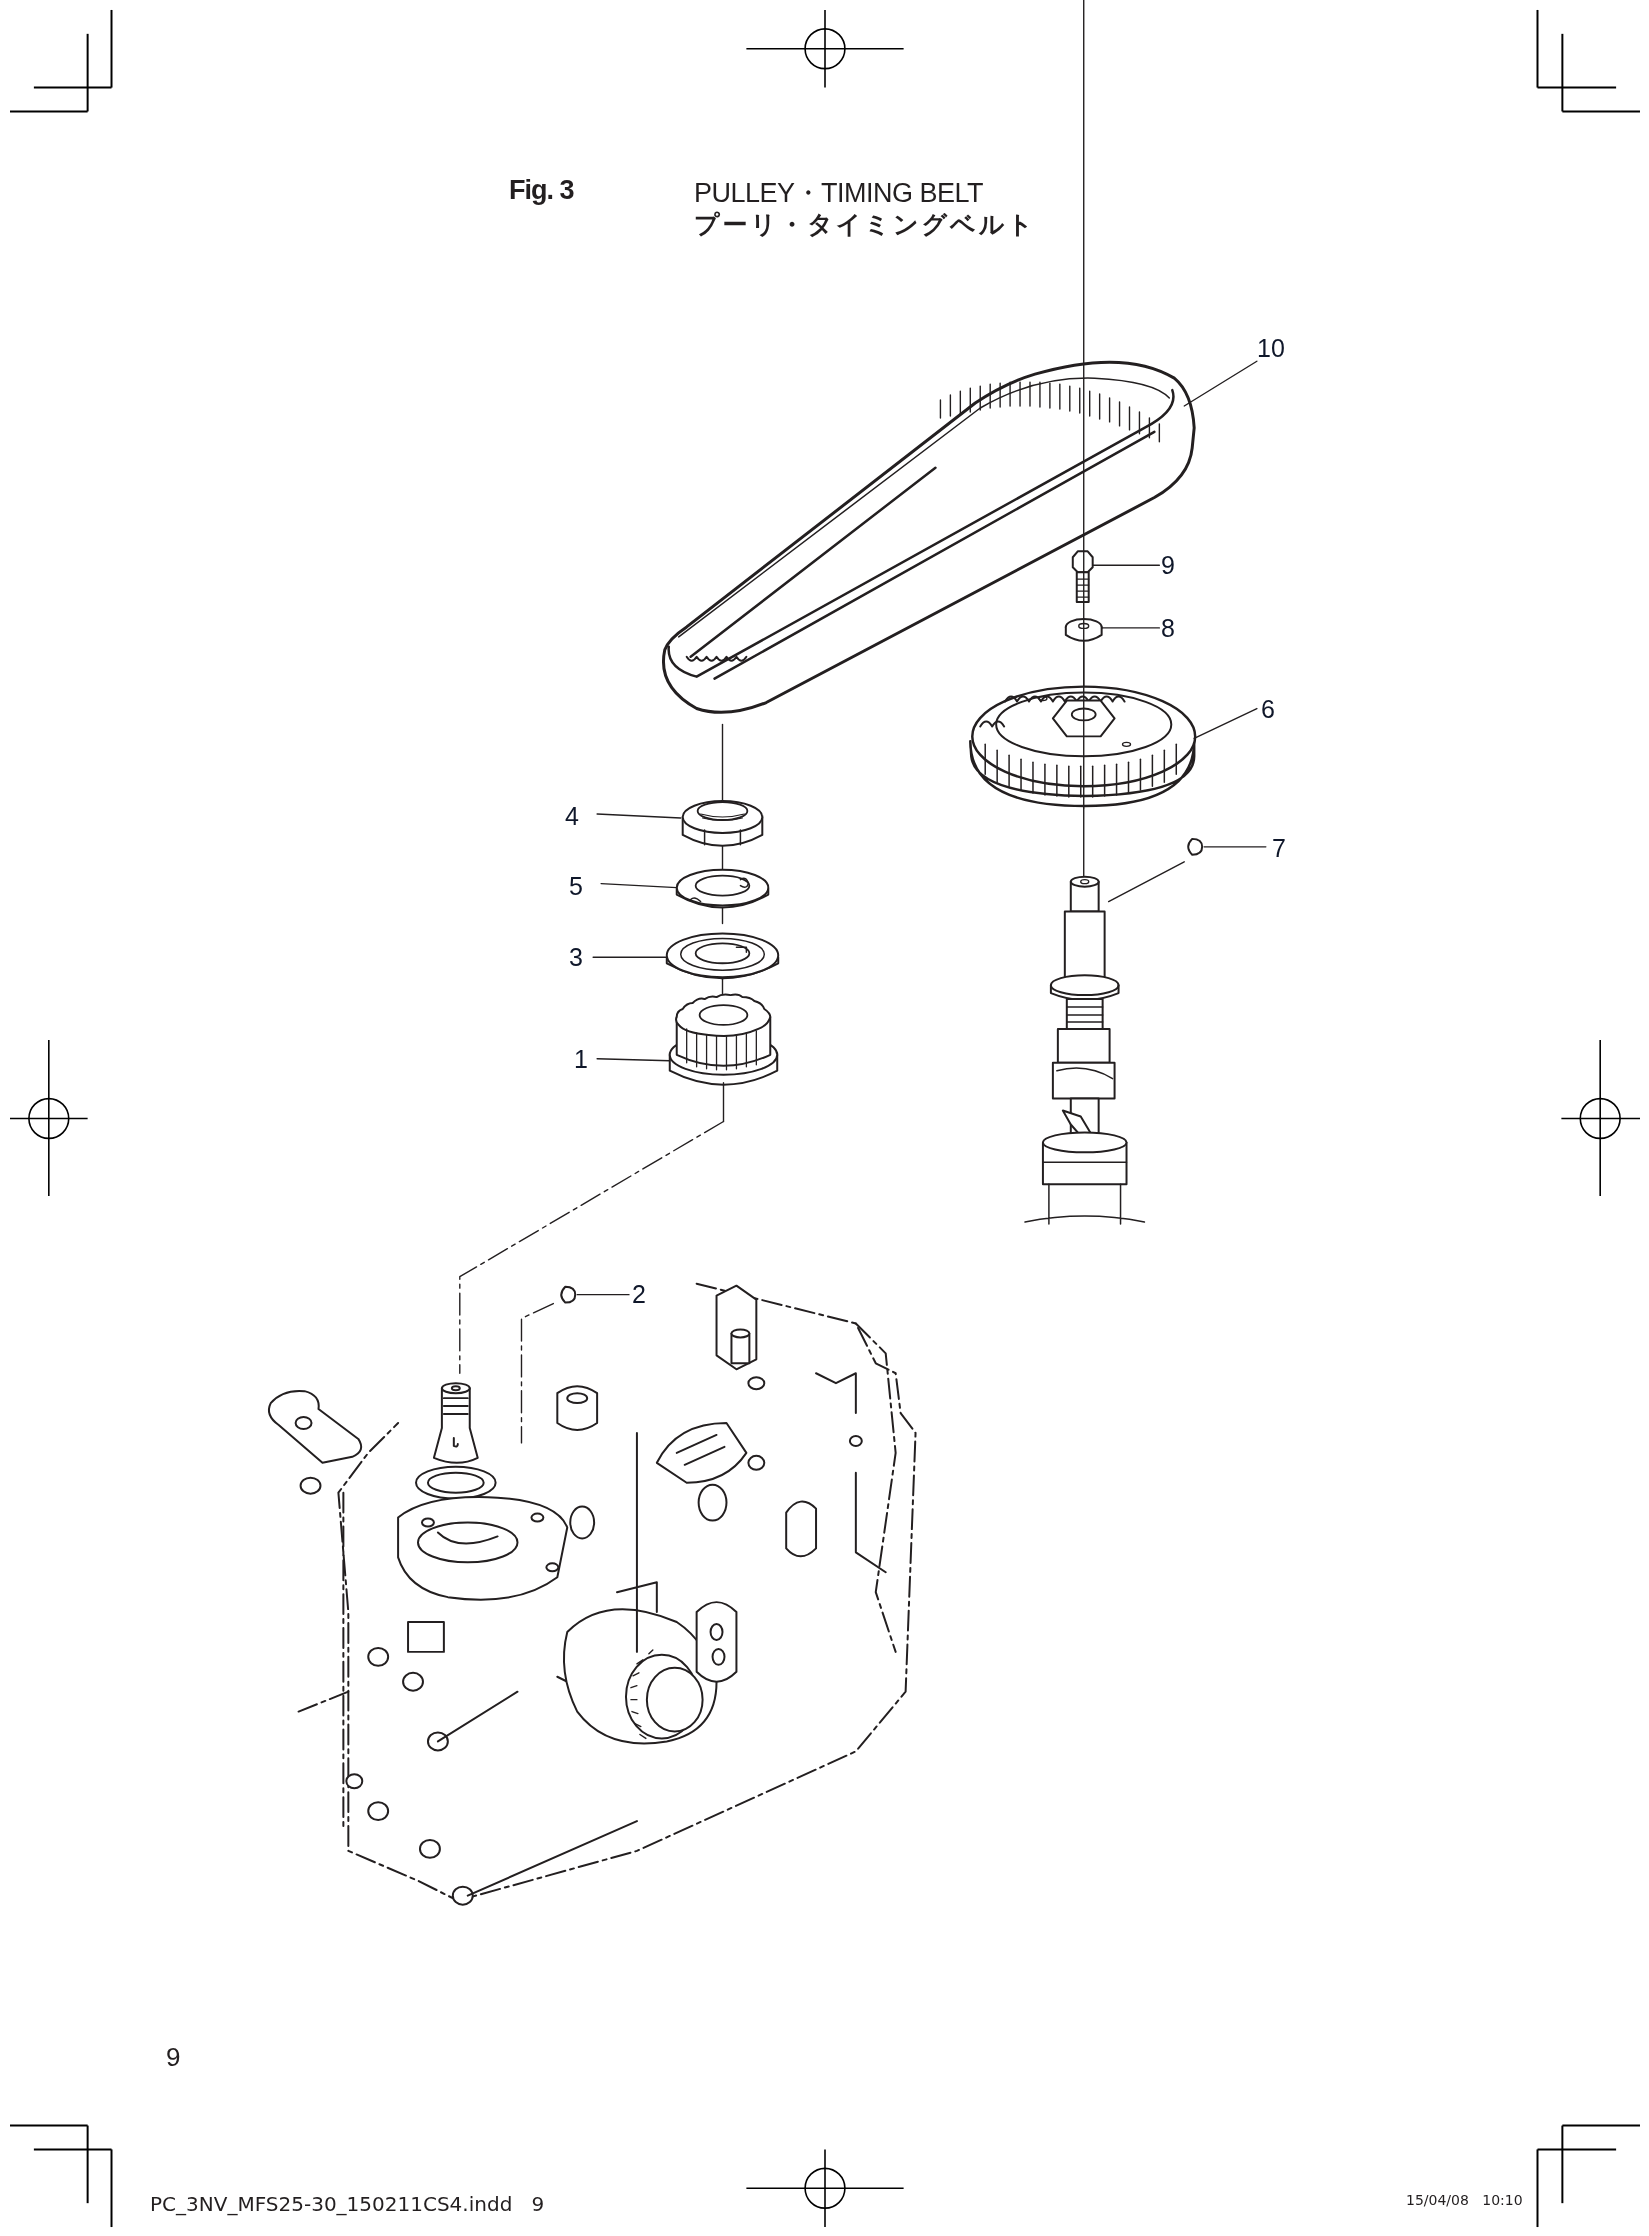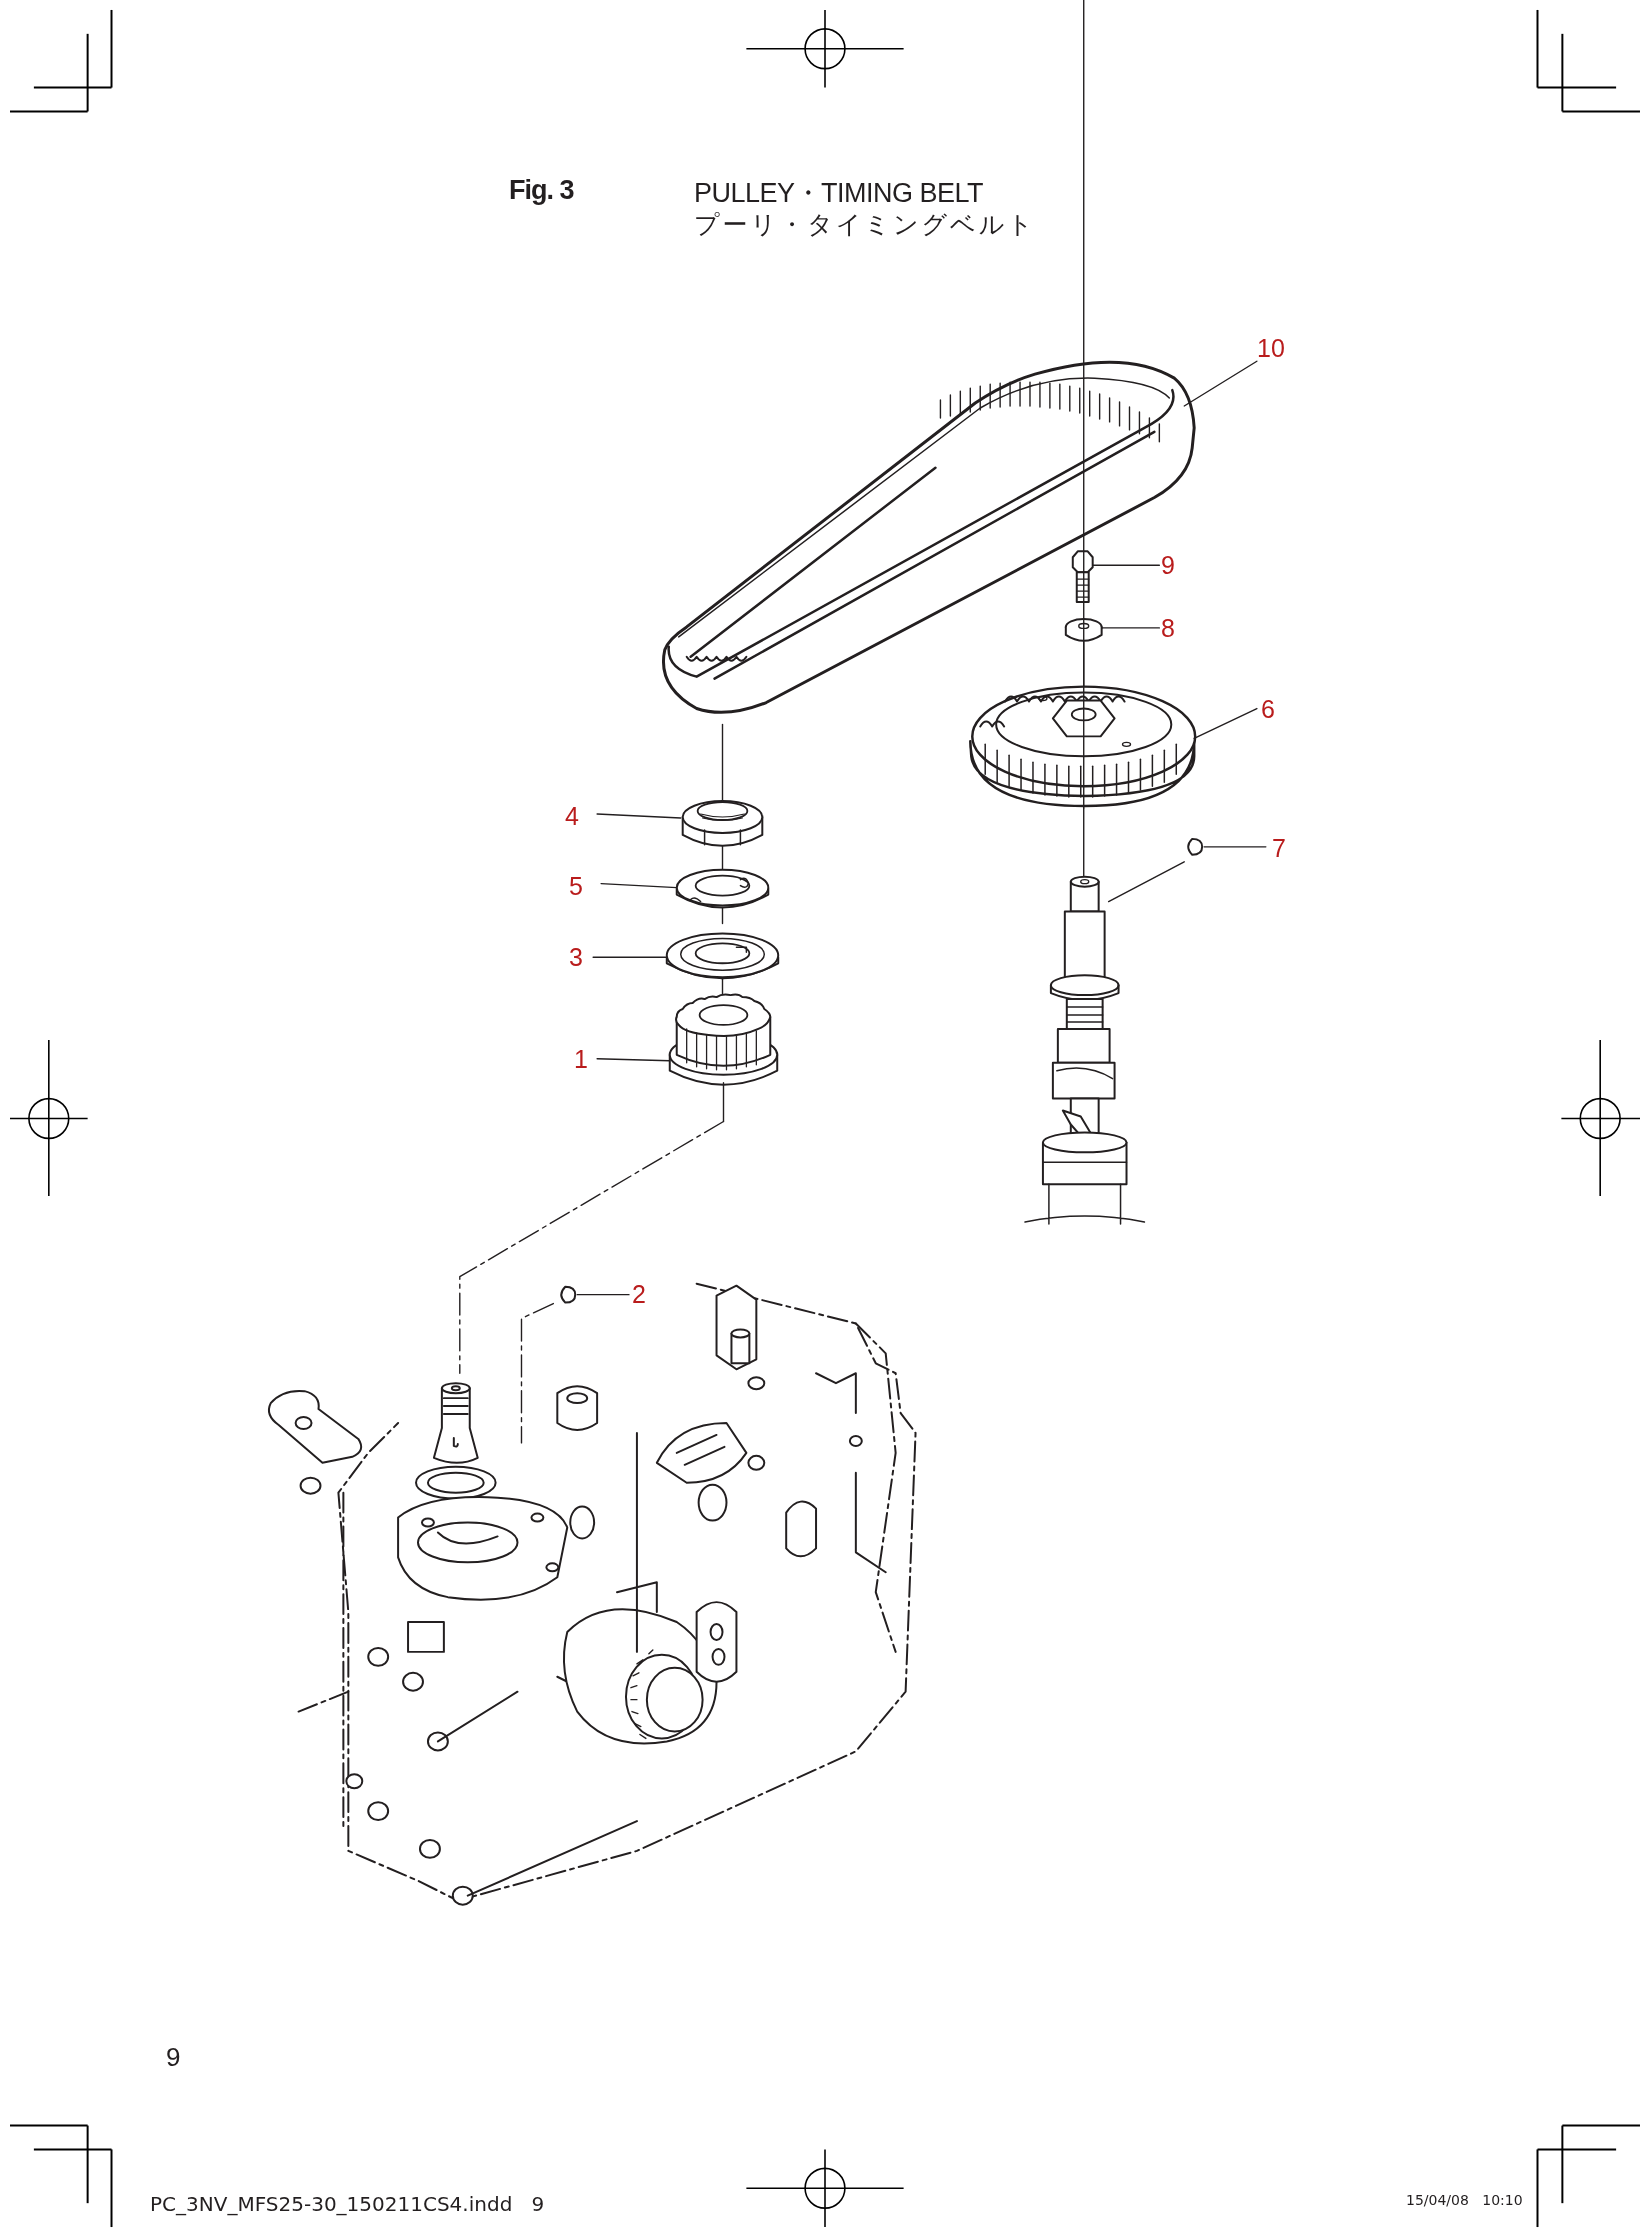--- a/index.html
+++ b/index.html
@@ -2,22 +2,22 @@
 <html><head>
 <meta charset="utf-8">
 <style>
   html, body { margin: 0; padding: 0; background: #ffffff; }
   body { width: 1650px; height: 2237px; position: relative; overflow: hidden;
          font-family: "Liberation Sans", "DejaVu Sans", sans-serif; color: #231f20; }
   .abs { position: absolute; }
   #marks, #art { position: absolute; left: 0; top: 0; }
   .fig-label { left: 509px; top: 175px; font-size: 27px; font-weight: bold; letter-spacing: -1px; }
   .fig-title-en { left: 694px; top: 175px; font-size: 27px; font-weight: normal; letter-spacing: -0.5px; }
-  .fig-title-ja { left: 694px; top: 208px; font-size: 25px; font-weight: normal; letter-spacing: 3px; }
-  .callout { font-size: 25px; line-height: 25px; color: #b91c1c; }
+  .fig-title-ja { left: 694px; top: 208px; font-size: 25px; font-weight: bold; letter-spacing: 3px; }
+  .callout { font-size: 25px; line-height: 25px; color: #0f172a; }
   .page-number { left: 166px; top: 2042px; font-size: 26px; }
   .slug-file { left: 139px; top: 2192px; font-size: 20px; font-family: "DejaVu Sans", sans-serif; margin-left: 11px; }
   .slug-date { left: 1406px; top: 2192px; font-size: 14px; font-family: "DejaVu Sans", sans-serif; }
   svg .ln { stroke: #231f20; fill: none; stroke-linecap: round; stroke-linejoin: round; }
   svg .w  { fill: #ffffff; }
 </style>
 </head>
 <body>
 
 <svg id="marks" width="1650" height="2237" viewBox="0 0 1658 2248">

